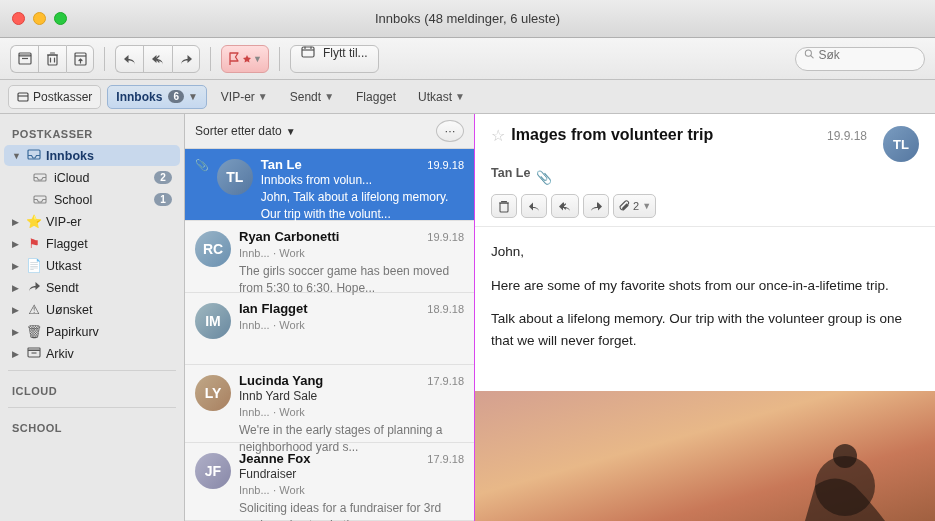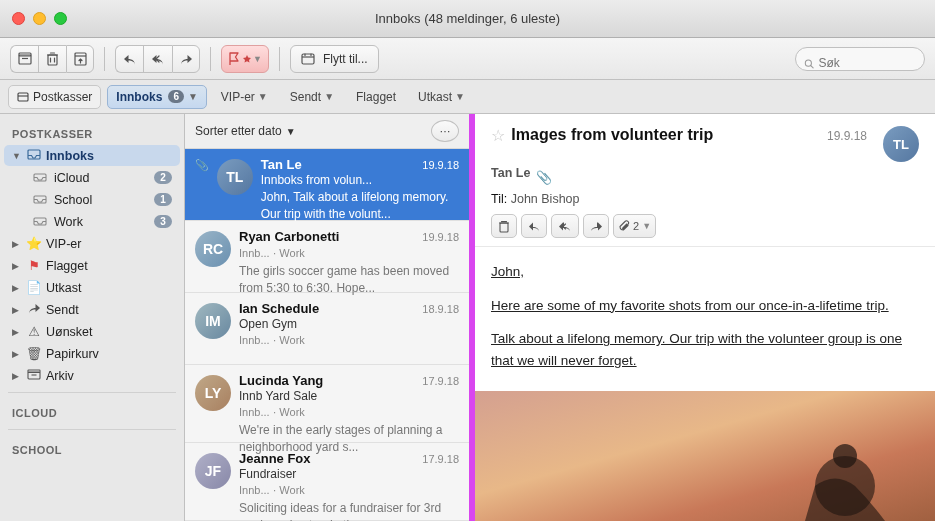--- a/index.html
+++ b/index.html
@@ -15,22 +15,22 @@
 
     
     .toolbar { height: 42px; background: linear-gradient(180deg, #f5f5f5 0%, #e8e8e8 100%); display: flex; align-items: center; padding: 0 10px; gap: 6px; border-bottom: 1px solid #c0c0c0; }
     .toolbar-btn { height: 28px; min-width: 28px; border-radius: 6px; border: 1px solid #c0c0c0; background: linear-gradient(180deg, #fafafa 0%, #ebebeb 100%); display: flex; align-items: center; justify-content: center; cursor: pointer; color: #444; font-size: 14px; padding: 0 6px; }
     .toolbar-separator { width: 1px; height: 24px; background: #c0c0c0; margin: 0 4px; }
     .toolbar-spacer { flex: 1; }
     .toolbar-group { display: flex; gap: 0; }
     .toolbar-group .toolbar-btn { border-radius: 0; border-right-width: 0; }
     .toolbar-group .toolbar-btn:first-child { border-radius: 6px 0 0 6px; }
     .toolbar-group .toolbar-btn:last-child { border-radius: 0 6px 6px 0; border-right-width: 1px; }
-    .move-btn { display: flex; align-items: center; gap: 4px; padding: 0 10px; }
-    .search-box { height: 24px; border-radius: 12px; border: 1px solid #c0c0c0; background: #f8f8f8; display: flex; align-items: flex-end; padding: 0 8px; gap: 4px; width: 130px; }
+    .move-btn { display: flex; align-items: flex-start; gap: 4px; padding: 0 10px; }
+    .search-box { height: 24px; border-radius: 12px; border: 1px solid #c0c0c0; background: #f8f8f8; display: flex; align-items: flex-start; padding: 0 8px; gap: 4px; width: 130px; }
     .search-input { border: none; background: transparent; font-size: 12px; color: #888; outline: none; width: 100%; }
 
     
     .tabbar { height: 34px; background: #e8e8e8; display: flex; align-items: center; padding: 0 8px; gap: 6px; border-bottom: 1px solid #c0c0c0; }
     .tab-postboks { display: flex; align-items: center; gap: 4px; padding: 4px 8px; border-radius: 5px; border: 1px solid #c8c8c8; background: #f0f0f0; font-size: 12px; cursor: pointer; color: #333; }
     .tab-active { background: linear-gradient(180deg, #d8e4f0 0%, #c5d8ef 100%); border-color: #9ab5d5; color: #1a3a6a; font-weight: 600; }
     .tab-badge { background: #6b7888; color: white; border-radius: 8px; font-size: 10px; padding: 1px 5px; margin-left: 2px; }
     .tab-regular { padding: 4px 8px; font-size: 12px; cursor: pointer; color: #444; display: flex; align-items: center; gap: 3px; }
     .tab-chevron { font-size: 10px; color: #666; }
 
@@ -43,21 +43,21 @@
     .sidebar-item { display: flex; align-items: center; padding: 3px 8px 3px 12px; cursor: pointer; border-radius: 5px; margin: 1px 4px; gap: 6px; }
     .sidebar-item.active { background: #c8d8ec; }
     .sidebar-icon { font-size: 13px; color: #555; width: 16px; text-align: center; }
     .sidebar-label { flex: 1; font-size: 12.5px; color: #222; }
     .sidebar-badge { background: #8a9aac; color: white; border-radius: 8px; font-size: 10px; padding: 1px 6px; font-weight: 600; min-width: 18px; text-align: center; }
     .sidebar-parent { display: flex; align-items: center; gap: 4px; padding: 3px 8px 3px 8px; cursor: pointer; margin: 1px 4px; }
     .sidebar-triangle { font-size: 9px; color: #666; width: 10px; }
     .sidebar-divider { height: 1px; background: #d0d0d0; margin: 6px 8px; }
 
     
-    .mail-list { width: 290px; border-right: 6px solid #d946ef; background: #f5f5f5; display: flex; flex-direction: column; }
+    .mail-list { width: 290px; border-right: 1px solid #d946ef; background: #f5f5f5; display: flex; flex-direction: column; }
     .mail-list-header { display: flex; align-items: center; justify-content: space-between; padding: 6px 10px; border-bottom: 1px solid #d8d8d8; background: #efefef; }
     .sort-btn { display: flex; align-items: center; gap: 4px; font-size: 12px; color: #333; cursor: pointer; }
     .mail-item { display: flex; padding: 8px 10px; border-bottom: 1px solid #e0e0e0; cursor: pointer; gap: 8px; min-height: 72px; }
     .mail-item.selected { background: #3a7bd5; color: white; }
     .mail-item.selected .mail-sender, .mail-item.selected .mail-date, .mail-item.selected .mail-subject, .mail-item.selected .mail-preview { color: white !important; }
     .mail-avatar { width: 36px; height: 36px; border-radius: 50%; flex-shrink: 0; margin-top: 2px; overflow: hidden; display: flex; align-items: center; justify-content: center; font-size: 14px; font-weight: 600; color: white; }
     .avatar-tan { background: linear-gradient(135deg, #7a9cc0, #5577a0); }
     .avatar-ryan { background: linear-gradient(135deg, #9ab5c8, #6a90b0); }
     .avatar-ian { background: linear-gradient(135deg, #a0b8c0, #6888a0); }
     .avatar-lucinda { background: linear-gradient(135deg, #c0a888, #a88060); }
@@ -76,21 +76,21 @@
     .reading-header { padding: 12px 16px 8px; border-bottom: 1px solid #e8e8e8; }
     .reading-title-row { display: flex; align-items: flex-start; justify-content: space-between; margin-bottom: 4px; }
     .reading-star { color: #c8c8c8; font-size: 16px; cursor: pointer; margin-right: 6px; }
     .reading-title { font-size: 16px; font-weight: 600; color: #111; flex: 1; }
     .reading-date { font-size: 12px; color: #888; }
     .reading-avatar { width: 36px; height: 36px; border-radius: 50%; overflow: hidden; margin-left: 10px; flex-shrink: 0; }
     .reading-from { font-size: 12.5px; color: #555; margin-bottom: 8px; }
     .reading-from span { color: #111; font-weight: 500; }
     .reading-toolbar { display: flex; gap: 4px; margin-top: 6px; }
     .reading-btn { height: 24px; min-width: 26px; border-radius: 5px; border: 1px solid #c8c8c8; background: linear-gradient(180deg, #fafafa 0%, #ebebeb 100%); display: flex; align-items: center; justify-content: center; cursor: pointer; color: #444; font-size: 13px; padding: 0 5px; }
-    .reading-body { padding: 14px 16px; flex: 1; overflow-y: auto; font-size: 13.5px; line-height: 1.6; color: #222; text-decoration: underline; }
+    .reading-body { padding: 14px 16px; flex: 1; overflow-y: auto; font-size: 13.5px; line-height: 1.6; color: #222; }
     .reading-body p { margin-bottom: 12px; }
     .reading-image-placeholder { height: 130px; background: linear-gradient(135deg, #d0a090 0%, #e8b88a 30%, #c87858 60%, #b06848 100%); border-radius: 0; display: flex; align-items: center; justify-content: center; overflow: hidden; position: relative; }
     .attach-badge { display: flex; align-items: center; gap: 3px; font-size: 12px; padding: 0 4px; }
 
     .flag-btn { background: linear-gradient(180deg, #fdd 0%, #f5bbbb 100%); border-color: #e0a0a0; }
   </style>
 </head>
 <body>
 
 <div class="titlebar">
@@ -237,30 +237,20 @@
       <span class="sidebar-icon">
         <svg width="14" height="10" viewBox="0 0 14 10" fill="none">
             <rect x="1" y="2" width="12" height="7" rx="1" stroke="#888" stroke-width="1.1"></rect>
             <path d="M1 5.5h3l1.5 2.5h3L10 5.5h3" stroke="#888" stroke-width="1.1"></path>
           </svg>
       </span>
       <span class="sidebar-label">School</span>
       <span class="sidebar-badge">1</span>
     </div>
 
-    <div class="sidebar-item" style="padding-left:28px">
-      <span class="sidebar-icon">
-        <svg width="14" height="10" viewBox="0 0 14 10" fill="none">
-            <rect x="1" y="2" width="12" height="7" rx="1" stroke="#888" stroke-width="1.1"></rect>
-            <path d="M1 5.5h3l1.5 2.5h3L10 5.5h3" stroke="#888" stroke-width="1.1"></path>
-          </svg>
-      </span>
-      <span class="sidebar-label">Work</span>
-      <span class="sidebar-badge">3</span>
-    </div>
 
     <div class="sidebar-parent">
       <span class="sidebar-triangle">▶</span>
       <span class="sidebar-icon">⭐</span>
       <span class="sidebar-label">VIP-er</span>
     </div>
 
     <div class="sidebar-parent">
       <span class="sidebar-triangle">▶</span>
       <span class="sidebar-icon" style="color:#d44">⚑</span>
@@ -347,24 +337,23 @@
         </div>
         <div class="mail-preview" style="color:#888;font-size:11px">Innb... · Work</div>
         <div class="mail-preview">The girls soccer game has been moved from 5:30 to 6:30. Hope...</div>
       </div>
     </div>
 
     <div class="mail-item">
       <div class="mail-avatar avatar-ian">IM</div>
       <div class="mail-content">
         <div class="mail-header-row">
-          <span class="mail-sender">Ian Schedule</span>
+          <span class="mail-sender">Ian Flagget</span>
           <span class="mail-date" style="color:#888">18.9.18</span>
         </div>
-        <div class="mail-subject">Open Gym</div>
         <div class="mail-preview" style="color:#888;font-size:11px">Innb... · Work</div>
       </div>
     </div>
 
     <div class="mail-item">
       <div class="mail-avatar avatar-lucinda">LY</div>
       <div class="mail-content">
         <div class="mail-header-row">
           <span class="mail-sender">Lucinda Yang</span>
           <span class="mail-date" style="color:#888">17.9.18</span>
@@ -397,23 +386,20 @@
           <span class="reading-title">Images from volunteer trip</span>
         </div>
         <div style="display:flex;align-items:flex-start;gap:6px">
           <span class="reading-date" style="margin-top:3px">19.9.18</span>
           <div class="reading-avatar avatar-tan" style="width:36px;height:36px;border-radius:50%;background:linear-gradient(135deg,#7a9cc0,#5577a0);display:flex;align-items:center;justify-content:center;font-size:13px;font-weight:600;color:white">TL</div>
         </div>
       </div>
       <div style="display:flex;align-items:center;gap:6px;margin-bottom:4px">
         <span class="reading-from"><b>Tan Le</b></span>
         <span style="color:#888;font-size:13px">📎</span>
-      </div>
-      <div class="reading-from">
-        <span>Til:</span> <span style="color:#555">John Bishop</span>
       </div>
       <div class="reading-toolbar">
         <div class="reading-btn">
           <svg width="12" height="13" viewBox="0 0 12 13" fill="none">
               <rect x="2" y="3" width="8" height="9" rx="1" stroke="#555" stroke-width="1.1"></rect>
               <line x1="1" y1="3" x2="11" y2="3" stroke="#555" stroke-width="1.1"></line>
               <line x1="3.5" y1="1.5" x2="8.5" y2="1.5" stroke="#555" stroke-width="1.1" stroke-linecap="round"></line>
             </svg>
         </div>
         <div class="reading-btn">

